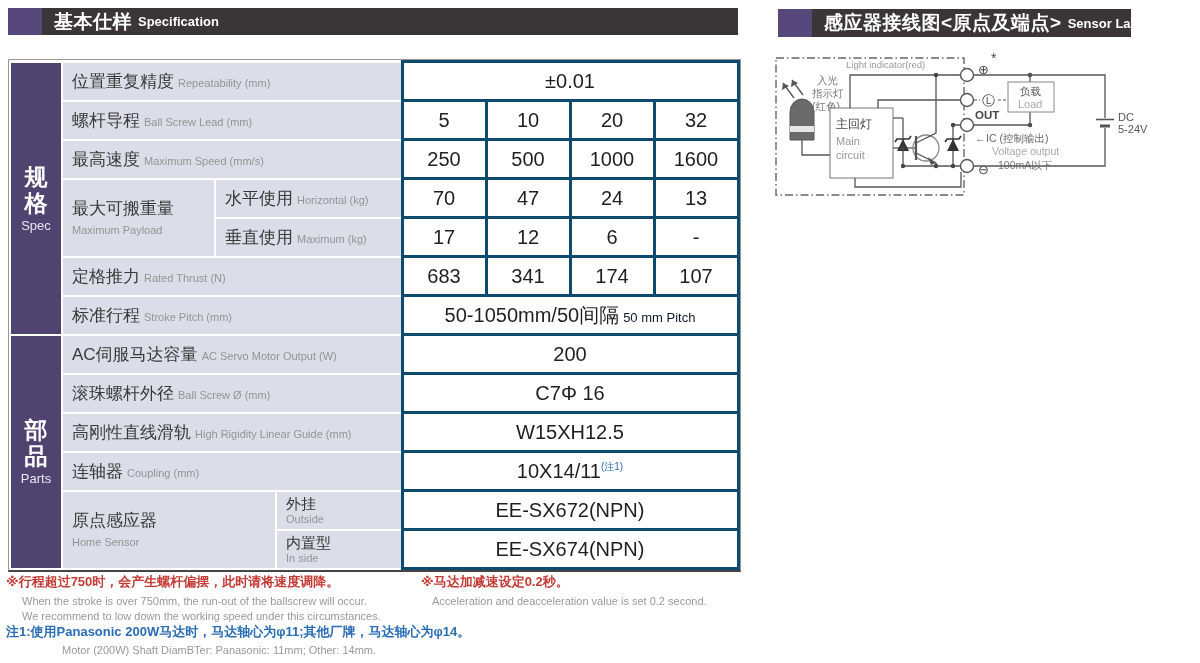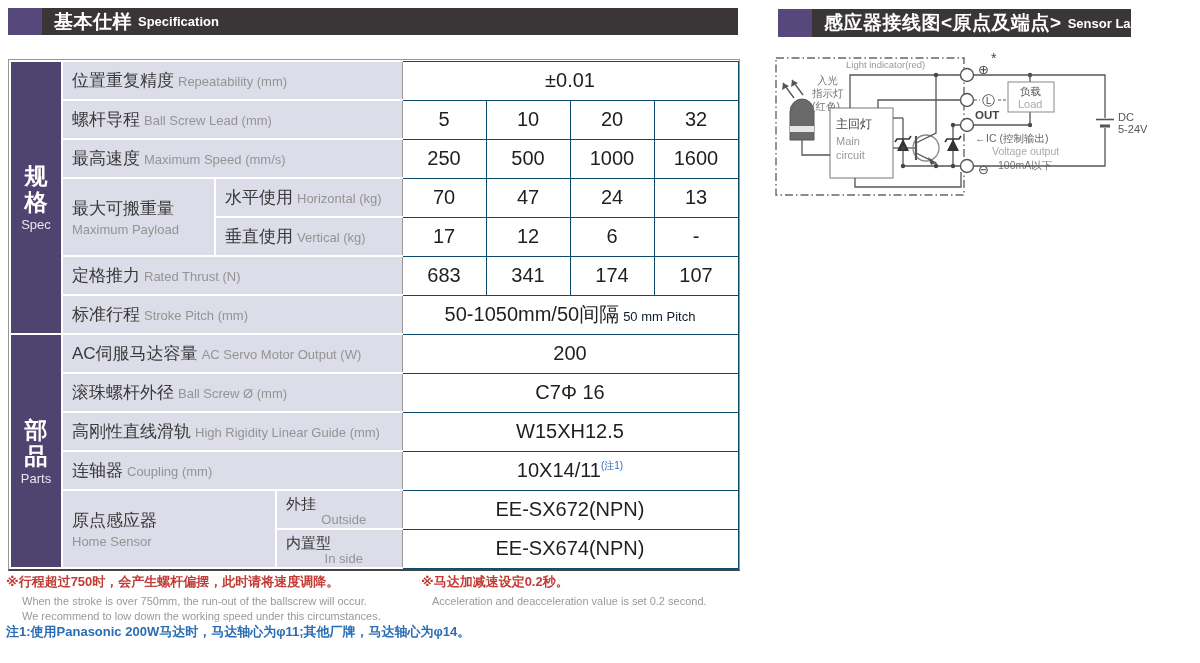--- a/index.html
+++ b/index.html
@@ -21,24 +21,24 @@
   table { border-collapse:collapse; table-layout:fixed; }
   td { overflow:hidden; }
   tr { height:39px; }
   td.sec { background:#4f4370; color:#fff; text-align:center; vertical-align:middle;
            border:2px solid #fff; }
   .sec .c { font-size:23px; font-weight:bold; line-height:26px; }
   .sec .e { font-size:13px; margin-top:2px; color:#e9e6f2; }
   td.lab { background:#dcdde8; border:2px solid #fff; border-right:1px solid #9a9a9a;
            padding-left:9px; vertical-align:middle; white-space:nowrap; }
   .lab .zh { font-size:17px; font-weight:500; color:#393939; }
-  .lab .en { font-size:13px; color:#949494; margin-left:4px;text-align:center; }
+  .lab .en { font-size:11px; color:#949494; margin-left:4px; }
   .lab .stack .zh { font-size:15px; }
   .lab .stack .en { display:block; margin-left:0; line-height:11px; }
-  td.val { background:#fff; border:1px solid #0c4a6e; text-align:center; vertical-align:middle;
+  td.val { background:#fff; border:3px solid #0c4a6e; text-align:center; vertical-align:middle;
            font-size:20px; color:#1f1f1f; }
   td.val .suffix { font-size:13px; color:#0f172a; margin-left:4px; }
   td.val sup { font-size:10px; color:#2a6db4; }
 
   
   .fn { font-size:13px; font-weight:bold; white-space:nowrap; }
   .fn.red  { color:#c23b35; }
   .fn.blue { color:#2a6db4; }
   .fn-en { font-size:11px; color:#999; font-weight:normal; line-height:15px; white-space:nowrap; }
 
@@ -119,21 +119,21 @@
       <span class="zh">水平使用</span><span class="en">Horizontal (kg)</span>
     </td>
     <td class="val">70</td>
     <td class="val">47</td>
     <td class="val">24</td>
     <td class="val">13</td>
   </tr>
 
   <tr>
     <td class="lab" colspan="2">
-      <span class="zh">垂直使用</span><span class="en">Vertical (kg)</span>
+      <span class="zh">垂直使用</span><span class="en">Maximum (kg)</span>
     </td>
     <td class="val">17</td>
     <td class="val">12</td>
     <td class="val">6</td>
     <td class="val">-</td>
   </tr>
 
   <tr>
     <td class="lab" colspan="3">
       <span class="zh">定格推力</span><span class="en">Rated Thrust (N)</span>
@@ -221,20 +221,21 @@
   <div class="fn-en" style="padding-left:16px;">We recommend to low down the working speed under this circumstances.</div>
 </div>
 
 <div class="abs" style="left:421px; top:573px;">
   <div class="fn red">※马达加减速设定0.2秒。</div>
   <div class="fn-en" style="padding-left:11px; margin-top:3px;">Acceleration and deacceleration value is set 0.2 second.</div>
 </div>
 
 <div class="abs" style="left:6px; top:623px;">
   <div class="fn blue">注1:使用Panasonic 200W马达时，马达轴心为φ11;其他厂牌，马达轴心为φ14。</div>
+  <div class="fn-en" style="padding-left:56px; margin-top:2px;">Motor (200W) Shaft DiamBTer: Panasonic: 11mm; Other: 14mm.</div>
 </div>
 
 <div class="abs" style="left:770px; top:50px;">
 <svg width="430" height="150" viewBox="0 0 430 150">
 
   <rect x="6" y="8" width="188" height="137" fill="none" stroke="#666" stroke-width="1.4" stroke-dasharray="8 3 1.5 3"></rect>
 
   <g>
     <path d="M20,90 L20,62 A12,13 0 0 1 44,62 L44,90 Z" fill="#6a6a6a" stroke="#555"></path>
     <rect x="20" y="76" width="24" height="6" fill="#e6e6e6"></rect>

